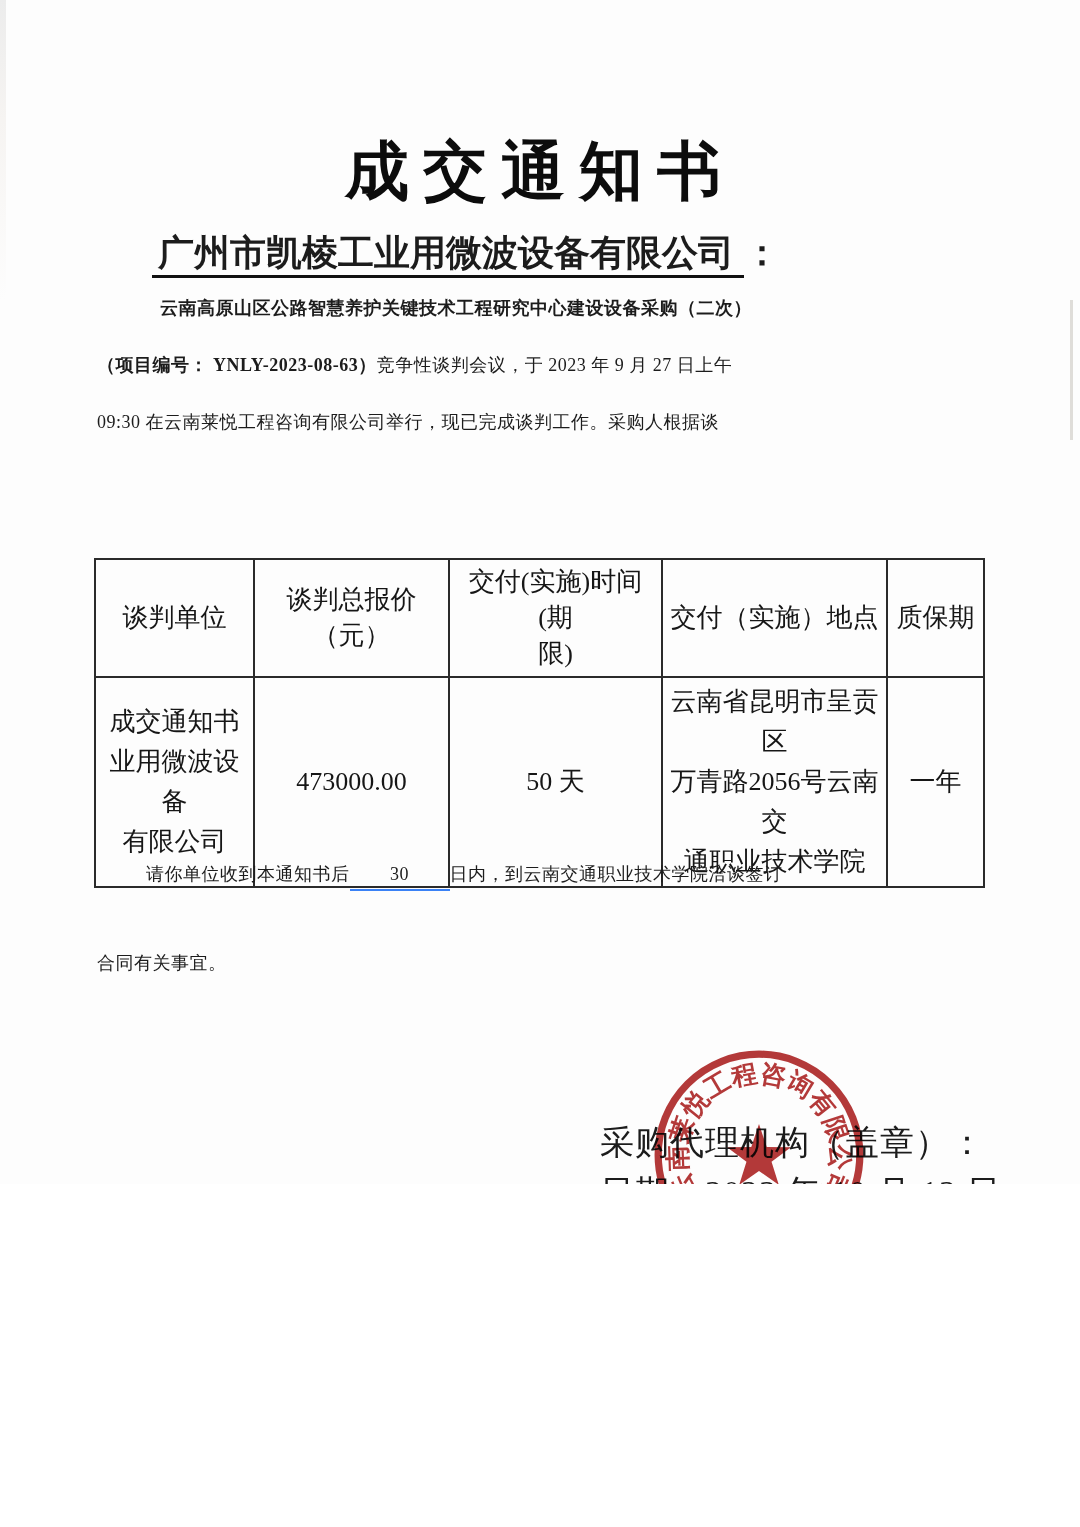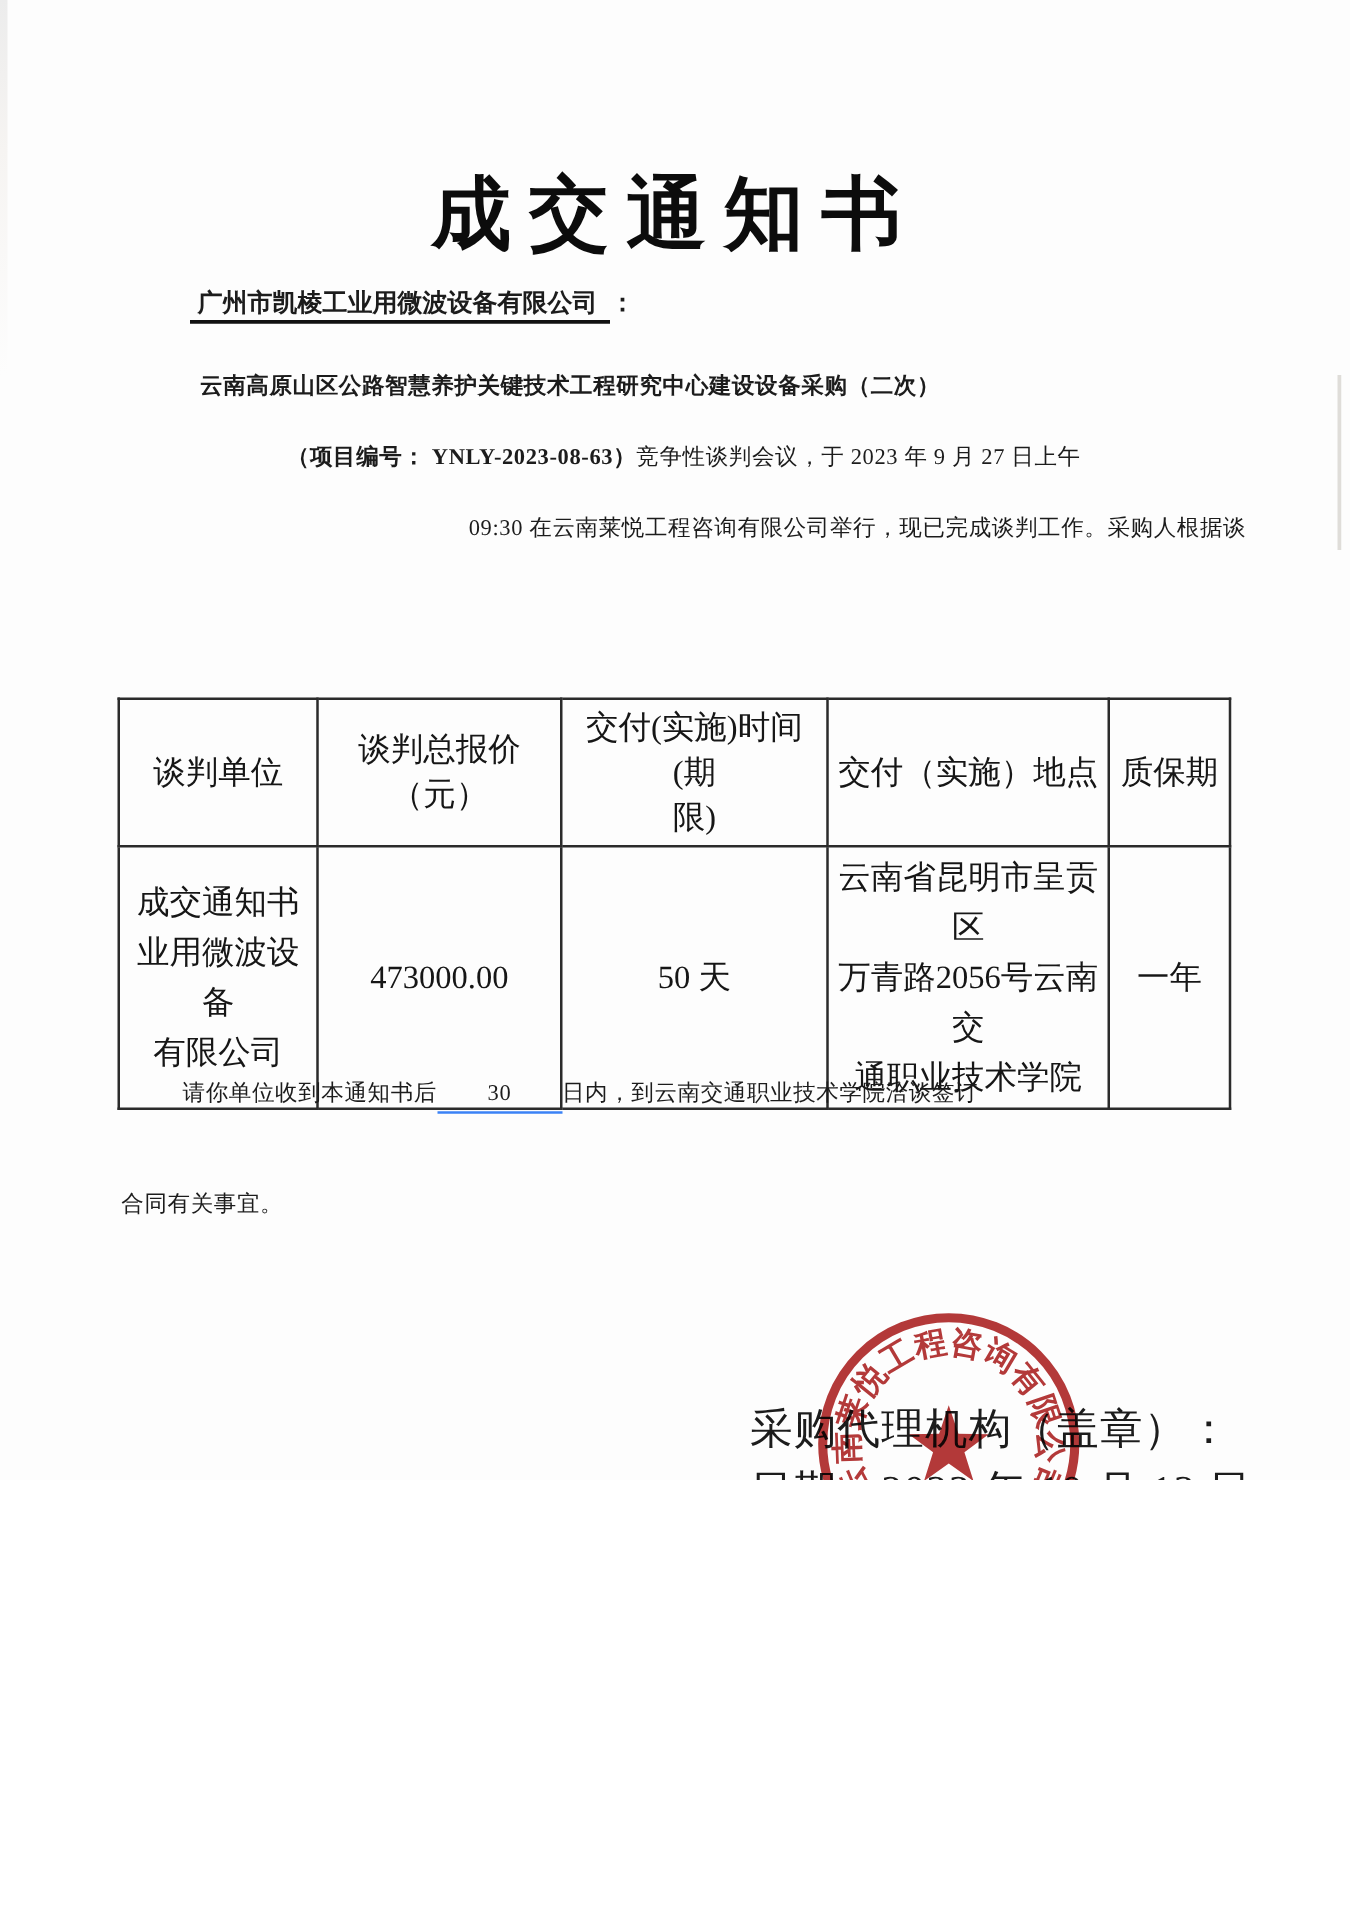--- a/index.html
+++ b/index.html
@@ -12,35 +12,35 @@
     color:#1c1c1c;
   }
   .doc-title{
     position:absolute;top:128px;left:0;right:0;
     text-align:center;
     font-size:64px;font-weight:700;letter-spacing:14px;
     color:#0c0c0c;
   }
   .addressee{
     position:absolute;top:229px;left:152px;
-    font-size:20px;font-weight:700;white-space:nowrap;
+    font-size:36px;font-weight:700;white-space:nowrap;
   }
   .addressee .uline{
     border-bottom:3px solid #111;
     padding:0 10px 2px 6px;
   }
   .bodyline{
     position:absolute;left:97px;width:900px;
     font-size:18px;line-height:34px;white-space:nowrap;
     letter-spacing:0.5px;
   }
   .b{font-weight:700;}
   .line1{top:291px;left:160px;font-weight:700;}
-  .line2{top:348px;text-align:center;}
-  .line3{top:405px;text-align:right;}
+  .line2{top:348px;}
+  .line3{top:405px;}
   .line4{top:462px;}
 
   table.award{
     position:absolute;left:94px;top:558px;
     width:889px;border-collapse:collapse;table-layout:fixed;
     font-size:26px;color:#161616;
   }
   table.award td{
     border:2px solid #2b2b2b;
     text-align:center;vertical-align:middle;

